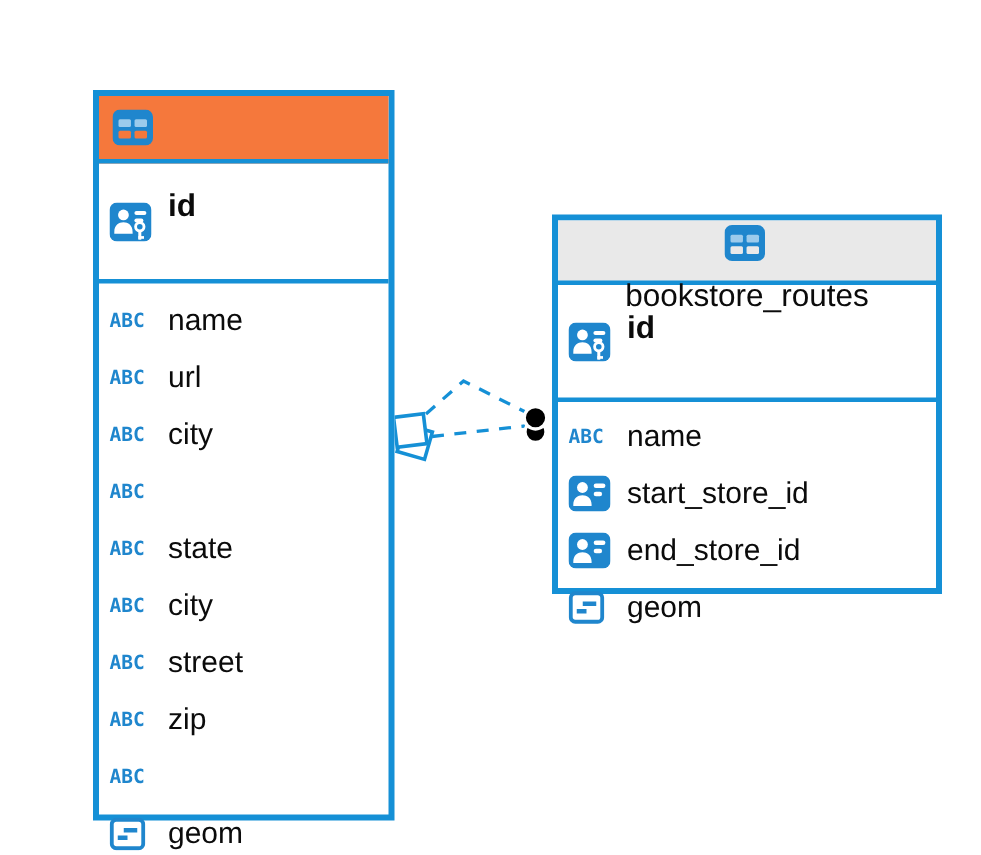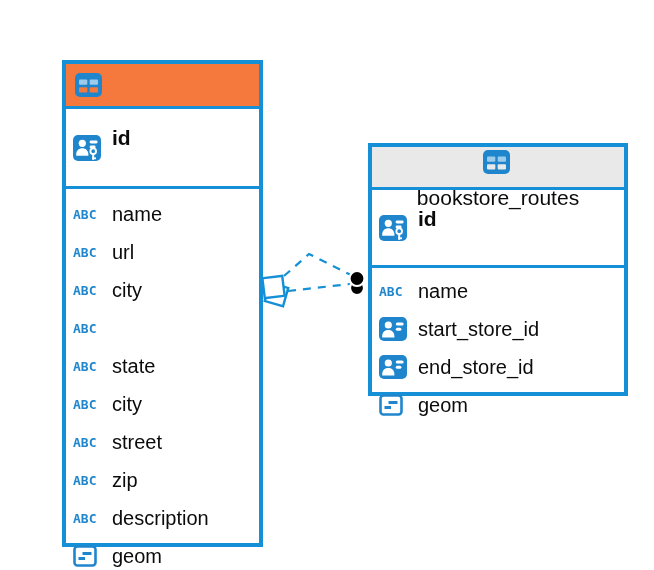--- a/index.html
+++ b/index.html
@@ -128,21 +128,20 @@
       <div class="field-row">
         <span class="icon-slot">
             <span class="abc">ABC</span>
           </span>
         <span class="lbl">zip</span>
       </div>
       <div class="field-row">
         <span class="icon-slot">
             <span class="abc">ABC</span>
           </span>
-        <span class="lbl">description</span>
       </div>
       <div class="field-row">
         <span class="icon-slot">
           <svg width="24" height="22" viewBox="0 0 24 22">
             <rect x="1.5" y="1.5" width="21" height="19" rx="3" fill="#ffffff" stroke="#1f86cd" stroke-width="2.6"></rect>
             <rect x="9.5" y="7" width="9" height="3" fill="#1f86cd"></rect>
             <rect x="5.5" y="12" width="6.5" height="3" fill="#1f86cd"></rect>
           </svg>
         </span>
         <span class="lbl">geom</span>

